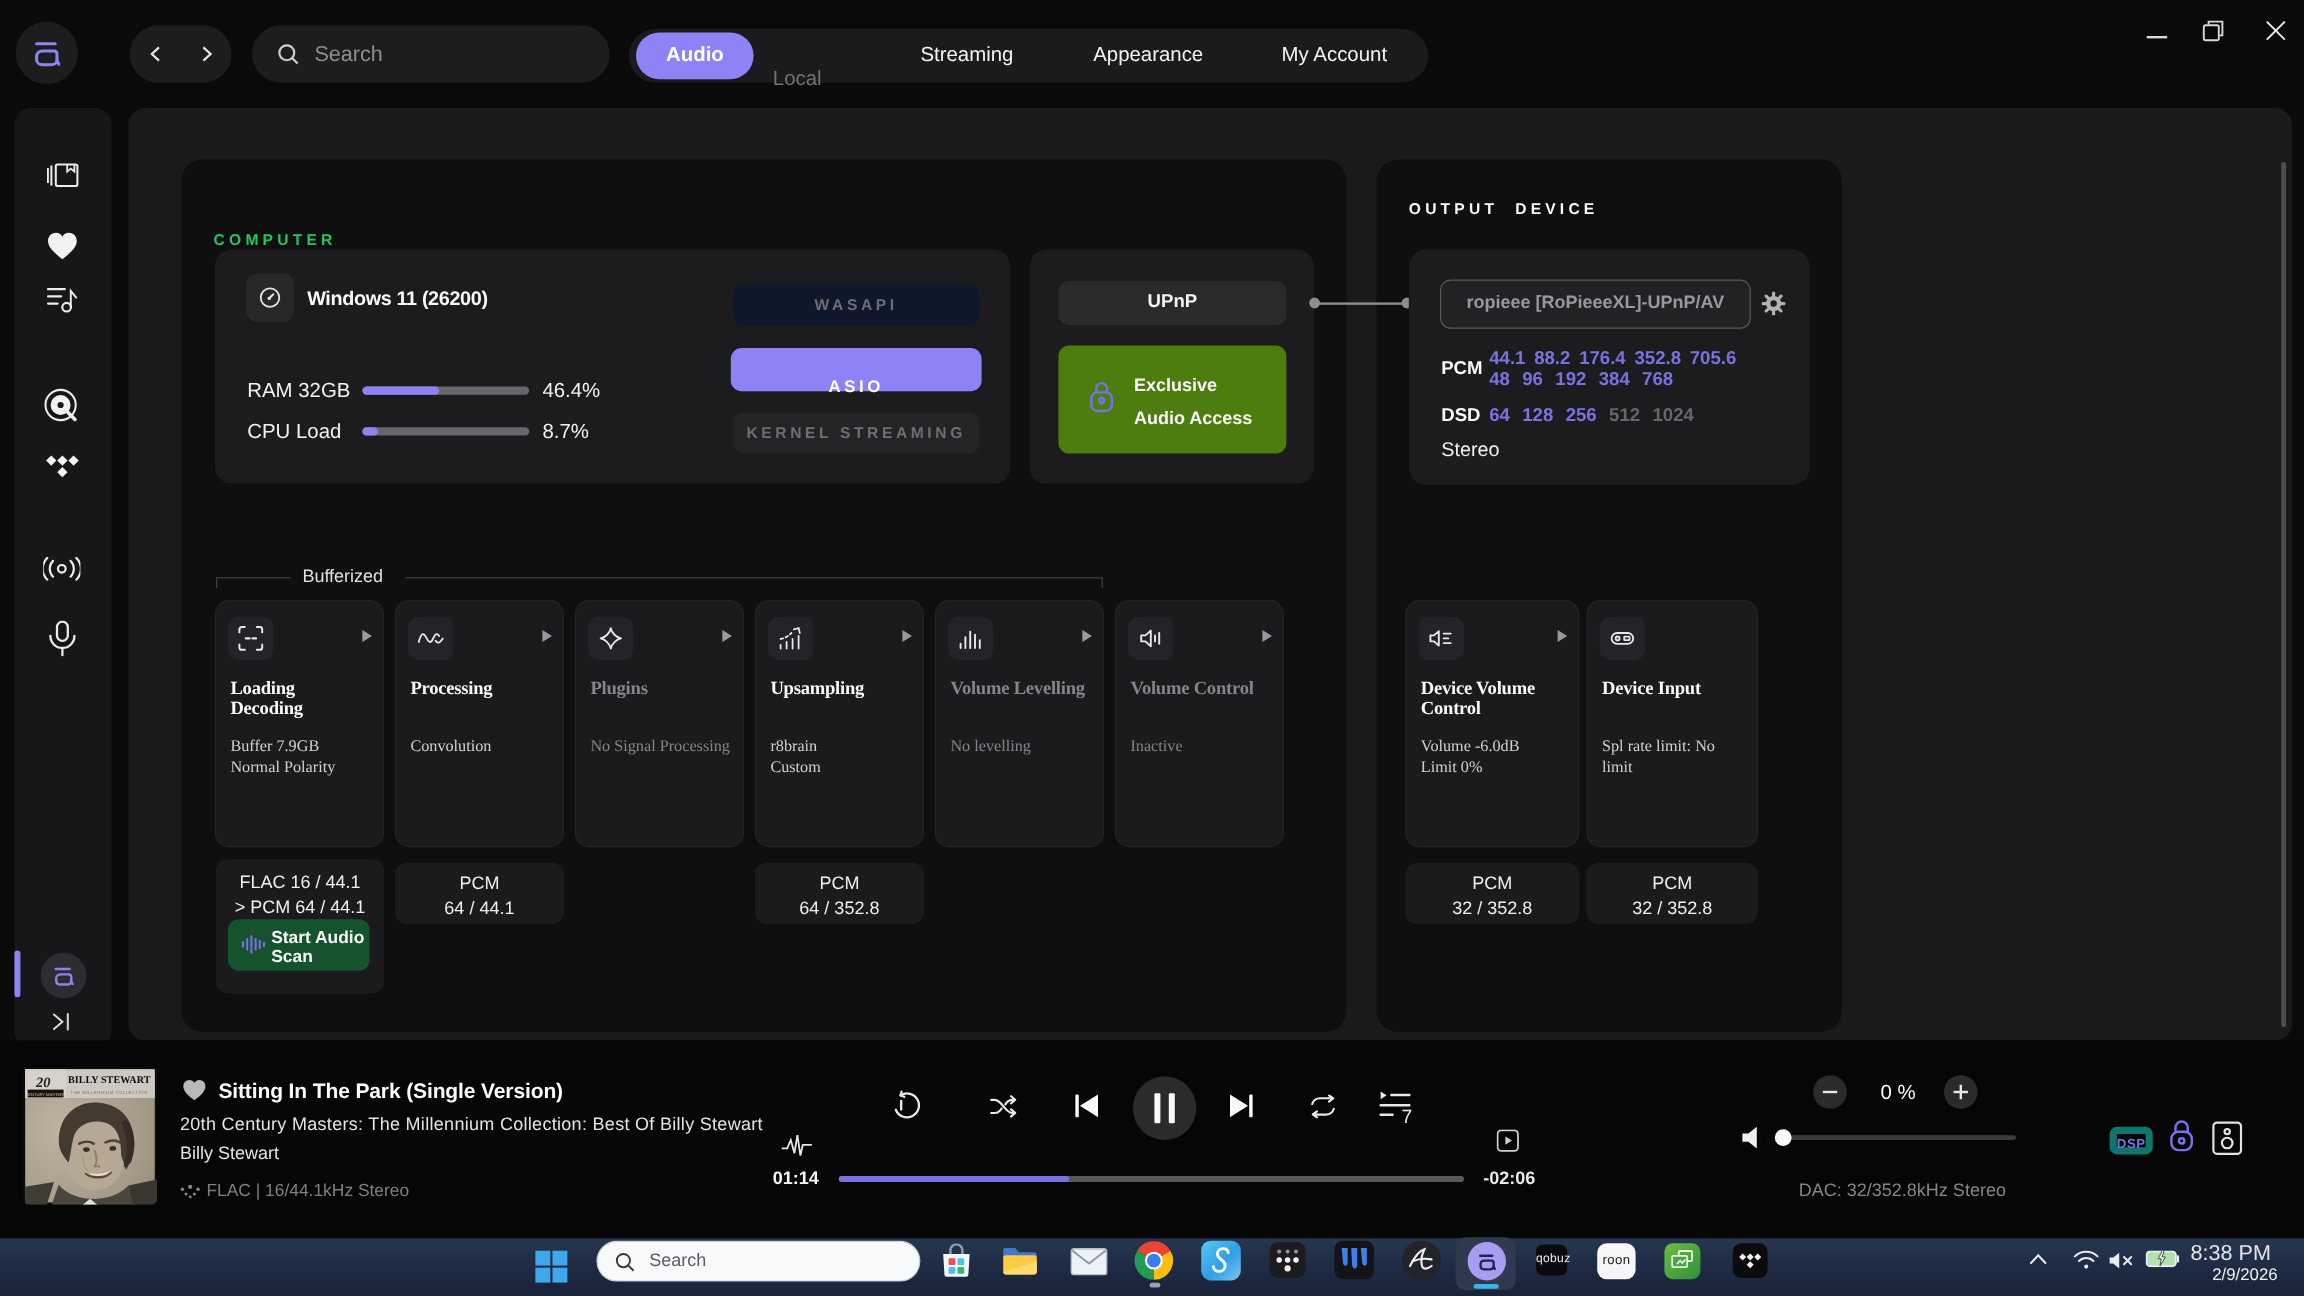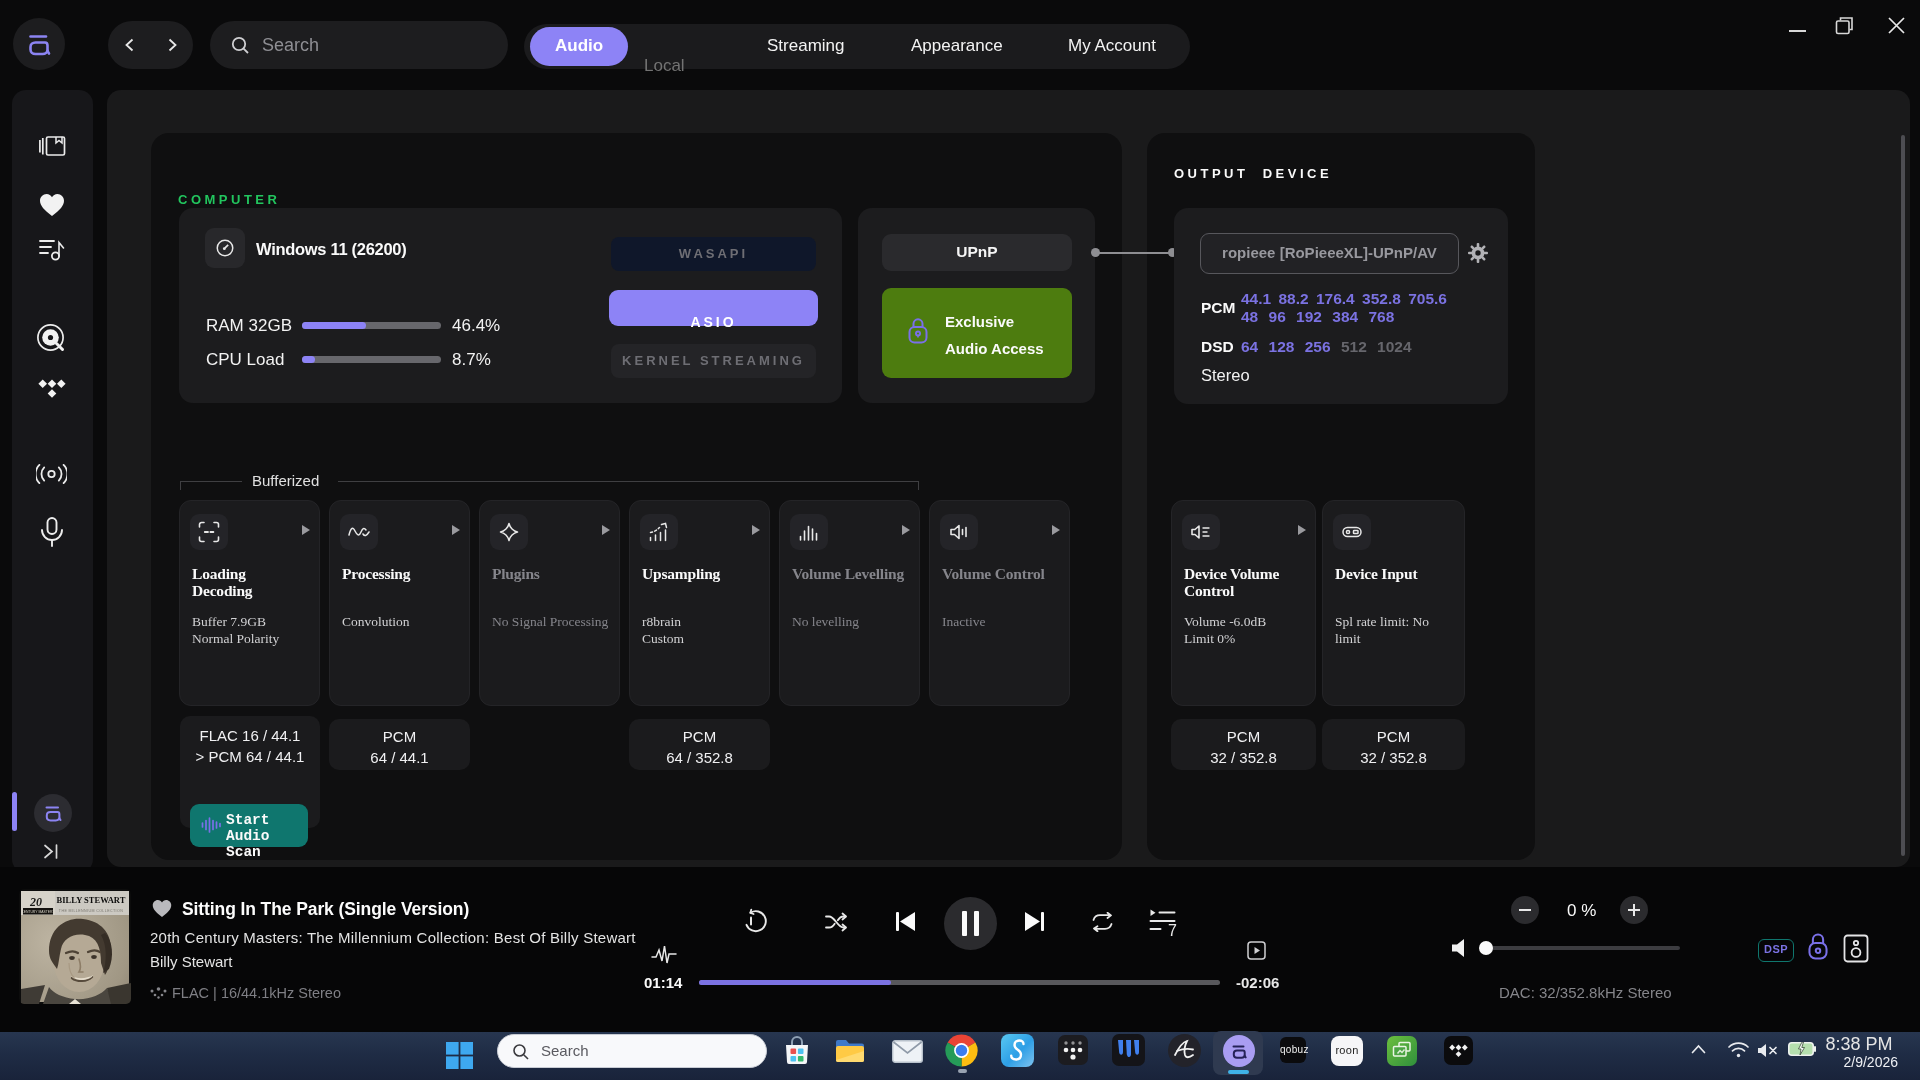--- a/index.html
+++ b/index.html
@@ -266,21 +266,21 @@
     <rect x="2" y="6.5" width="18" height="9" rx="4.5"></rect>
     <circle cx="7" cy="11" r="1.6"></circle>
     <rect x="12.5" y="9.5" width="4.5" height="3" rx="0.6"></rect>
   </svg>
     </div>
   <div class="ptitle">Device Input</div>
   <div class="psub">Spl rate limit: No<br>limit</div>
 </div>
 
 <div class="pill" style="left:180px;top:716px;width:140px;height:112px;padding-top:9px;">FLAC 16 / 44.1<br>&gt; PCM 64 / 44.1</div>
-<div class="abs" style="left:190px;top:804px;width:118px;height:43px;border-radius:9px;background:#0f766e;font-family:Liberation Mono, monospace;">
+<div class="abs" style="left:190px;top:766px;width:118px;height:43px;border-radius:9px;background:#14532d;">
   <svg class="abs" style="left:11px;top:13px;" width="20" height="16" viewBox="0 0 20 16" fill="none" stroke="#7a70e8" stroke-width="1.7" stroke-linecap="round">
     <path d="M1.5 6 L1.5 10 M5 3.5 L5 12.5 M8.5 1 L8.5 15 M12 3.5 L12 12.5 M15.5 5 L15.5 11 M19 6.5 L19 9.5"></path>
   </svg>
   <div class="abs" style="left:36px;top:8px;font-size:14.5px;font-weight:bold;color:#fafafa;line-height:16px;">Start Audio<br>Scan</div>
 </div>
 <div class="pill" style="left:329px;top:719px;width:141px;height:51px;">PCM<br>64 / 44.1</div>
 <div class="pill" style="left:629px;top:719px;width:141px;height:51px;">PCM<br>64 / 352.8</div>
 <div class="pill" style="left:1171px;top:719px;width:145px;height:51px;">PCM<br>32 / 352.8</div>
 <div class="pill" style="left:1322px;top:719px;width:143px;height:51px;">PCM<br>32 / 352.8</div>
 
@@ -420,21 +420,21 @@
   <div class="abs" style="left:13px;top:8px;width:2px;height:12px;background:#e8e8e8;"></div>
 </div>
 <svg class="abs" style="left:1451px;top:937px;" width="20" height="22" viewBox="0 0 20 22" fill="#f0f0f0">
   <path d="M1 7.5 L6 7.5 L13 2 L13 20 L6 14.5 L1 14.5 Z"></path>
   <rect x="14.5" y="5" width="2" height="12" rx="1" fill="#0a0a0b"></rect>
 </svg>
 <div class="abs" style="left:1480px;top:946px;width:200px;height:4px;border-radius:2px;background:#3c3c40;"></div>
 <div class="abs" style="left:1479px;top:941px;width:14px;height:14px;border-radius:50%;background:#fafafa;"></div>
 <span class="abs" style="left:1499px;top:984px;font-size:15px;color:#85858a;">DAC: 32/352.8kHz Stereo</span>
 
-<div class="abs" style="left:1758px;top:939px;width:36px;height:23px;border:1px solid #0f766e;border-radius:6px;">
+<div class="abs" style="left:1758px;top:939px;width:36px;height:23px;border:6px solid #0f766e;border-radius:6px;">
   <div style="text-align:center;margin-top:3px;font-size:11px;font-weight:bold;color:#7b72e2;letter-spacing:0.5px;">DSP</div>
 </div>
 <svg class="abs" style="left:1806px;top:932px;" width="24" height="29" viewBox="0 0 28 34" fill="none" stroke="#7a70e8" stroke-width="2.4">
   <path d="M8 13 L8 9 A 6 6 0 0 1 20 9 L20 13"></path>
   <rect x="4" y="13" width="20" height="18" rx="7"></rect>
   <circle cx="14" cy="22" r="2.6"></circle>
 </svg>
 <svg class="abs" style="left:1843px;top:934px;" width="26" height="29" viewBox="0 0 26 29" fill="none" stroke="#e4e4e6" stroke-width="1.8">
   <rect x="1.5" y="1.5" width="23" height="26" rx="3"></rect>
   <circle cx="13" cy="9" r="2.2"></circle>

